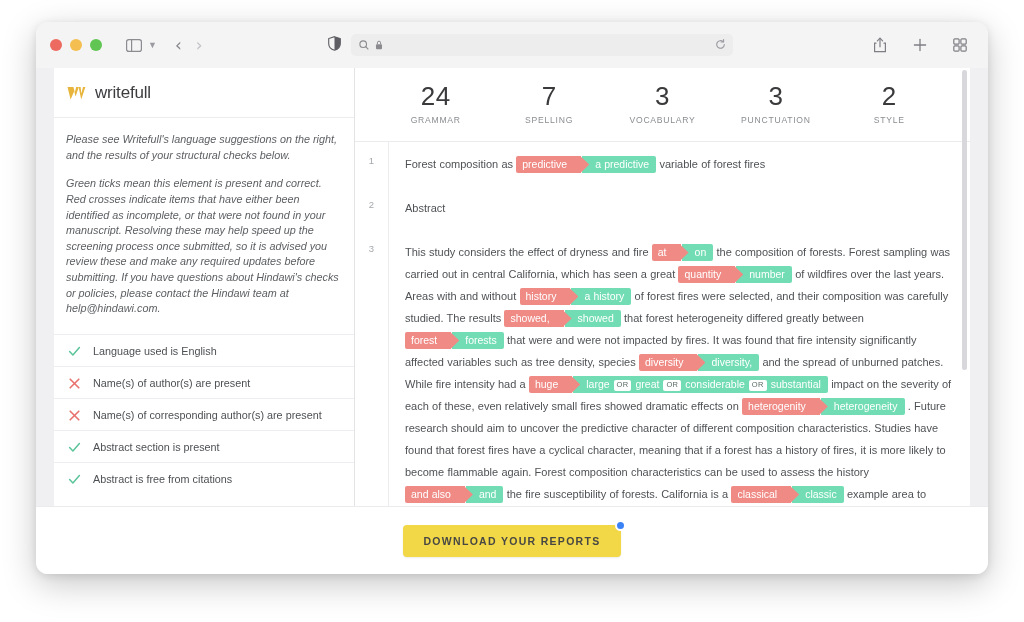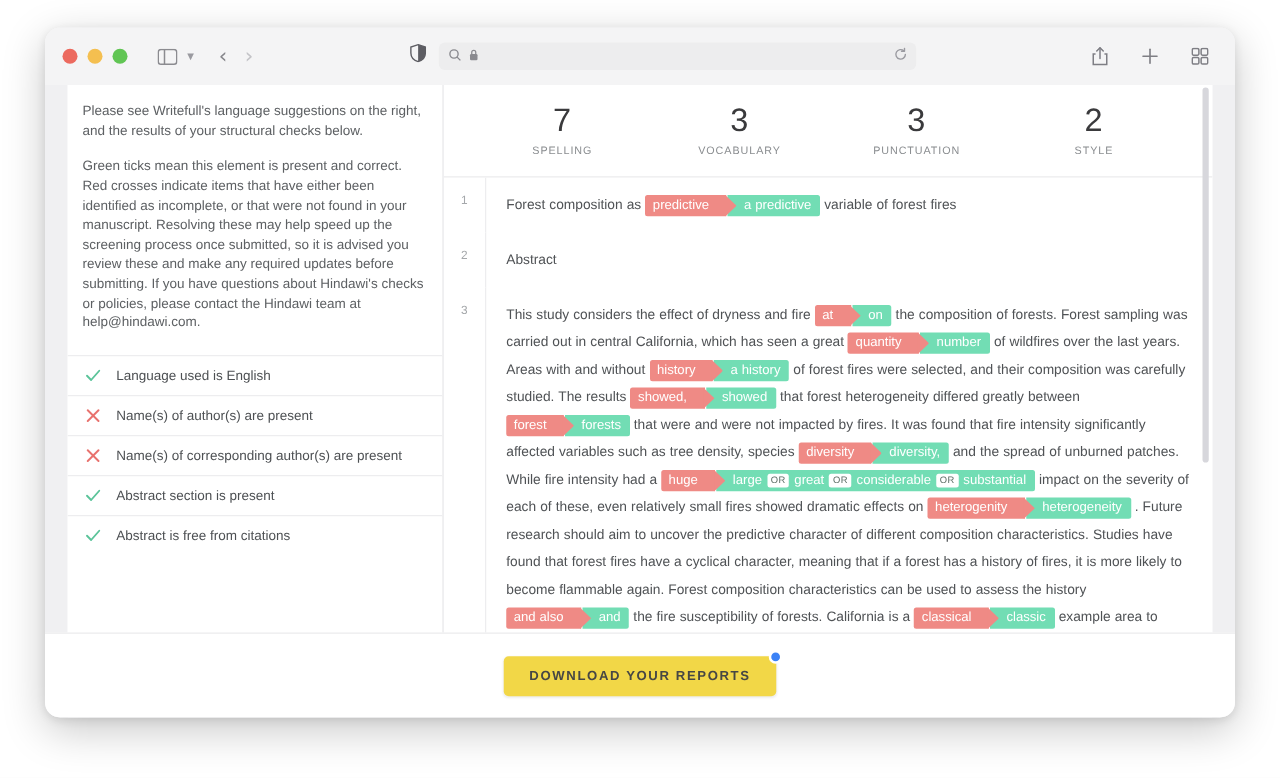--- a/index.html
+++ b/index.html
@@ -107,20 +107,21 @@
   }
   .brand-mark { width: 22px; height: 20px; display: block; }
   .brand-text {
     font-size: 17px; color: #3d3d40; letter-spacing: -0.2px;
     font-family: "Liberation Sans", sans-serif;
   }
   .intro { padding: 14px 14px 4px 12px; }
   .intro p {
     font-size: 10.8px; line-height: 1.45; color: #5d6063;
     margin-bottom: 13px;
+    font-style: italic;
   }
   .checks { padding: 0 0 0 0; }
   .check-row {
     display: flex; align-items: center; gap: 12px;
     padding: 9px 12px 9px 14px;
     border-top: 1px solid #ededef;
     min-height: 29px;
   }
   .check-row:first-child { border-top: 1px solid #ededef; }
   .check-icon { width: 13px; height: 13px; flex: 0 0 13px; }
@@ -343,20 +344,29 @@
             <rect x="0.8" y="7.9" width="5.3" height="5.3" rx="1.1" fill="none" stroke="#7e7e84" stroke-width="1.2"></rect>
             <rect x="7.9" y="7.9" width="5.3" height="5.3" rx="1.1" fill="none" stroke="#7e7e84" stroke-width="1.2"></rect>
           </svg>
         </span>
       </div>
     </div>
 
     <div class="content">
 
       <div class="sidebar">
+        <div class="brand">
+          <span class="brand-mark">
+            <svg width="22" height="20" viewBox="0 0 22 20">
+              <path d="M1.5 4 L4.6 16.5 L8.2 8.2 L9.6 13.4 L12.8 4 L10.2 4 L8.8 9.2 L7.4 4 Z" fill="#e8b53c"></path>
+              <path d="M12.6 4 L15.2 16.5 L19.4 4 L17.0 4 L15.4 10.4 L14.6 4 Z" fill="#e8b53c"></path>
+            </svg>
+          </span>
+          <span class="brand-text">writefull</span>
+        </div>
 
         <div class="intro">
           <p>Please see Writefull's language suggestions on the right, and the results of your structural checks below.</p>
           <p>Green ticks mean this element is present and correct. Red crosses indicate items that have either been identified as incomplete, or that were not found in your manuscript. Resolving these may help speed up the screening process once submitted, so it is advised you review these and make any required updates before submitting. If you have questions about Hindawi's checks or policies, please contact the Hindawi team at help@hindawi.com.</p>
         </div>
 
         <div class="checks" id="checks-container">
             <div class="check-row">
               <span class="check-icon"><svg width="13" height="13" viewBox="0 0 13 13">
                   <path d="M1.6 6.6 L4.9 10.0 L11.4 2.6" fill="none" stroke="#5bc49a" stroke-width="1.5" stroke-linecap="round" stroke-linejoin="round"></path>
@@ -388,20 +398,24 @@
                   <path d="M1.6 6.6 L4.9 10.0 L11.4 2.6" fill="none" stroke="#5bc49a" stroke-width="1.5" stroke-linecap="round" stroke-linejoin="round"></path>
                 </svg></span>
               <span class="check-label">Abstract is free from citations</span>
             </div>
           </div>
       </div>
 
       <div class="main">
         <div class="stats" id="stats-container">
             <div class="stat">
+              <div class="stat-num">24</div>
+              <div class="stat-label">GRAMMAR</div>
+            </div>
+            <div class="stat">
               <div class="stat-num">7</div>
               <div class="stat-label">SPELLING</div>
             </div>
             <div class="stat">
               <div class="stat-num">3</div>
               <div class="stat-label">VOCABULARY</div>
             </div>
             <div class="stat">
               <div class="stat-num">3</div>
               <div class="stat-label">PUNCTUATION</div>

